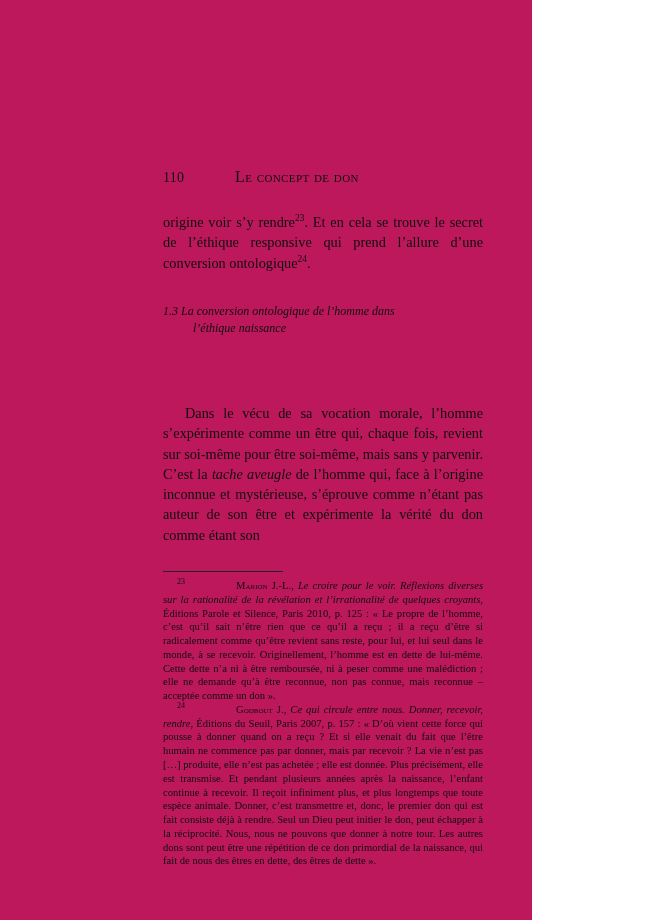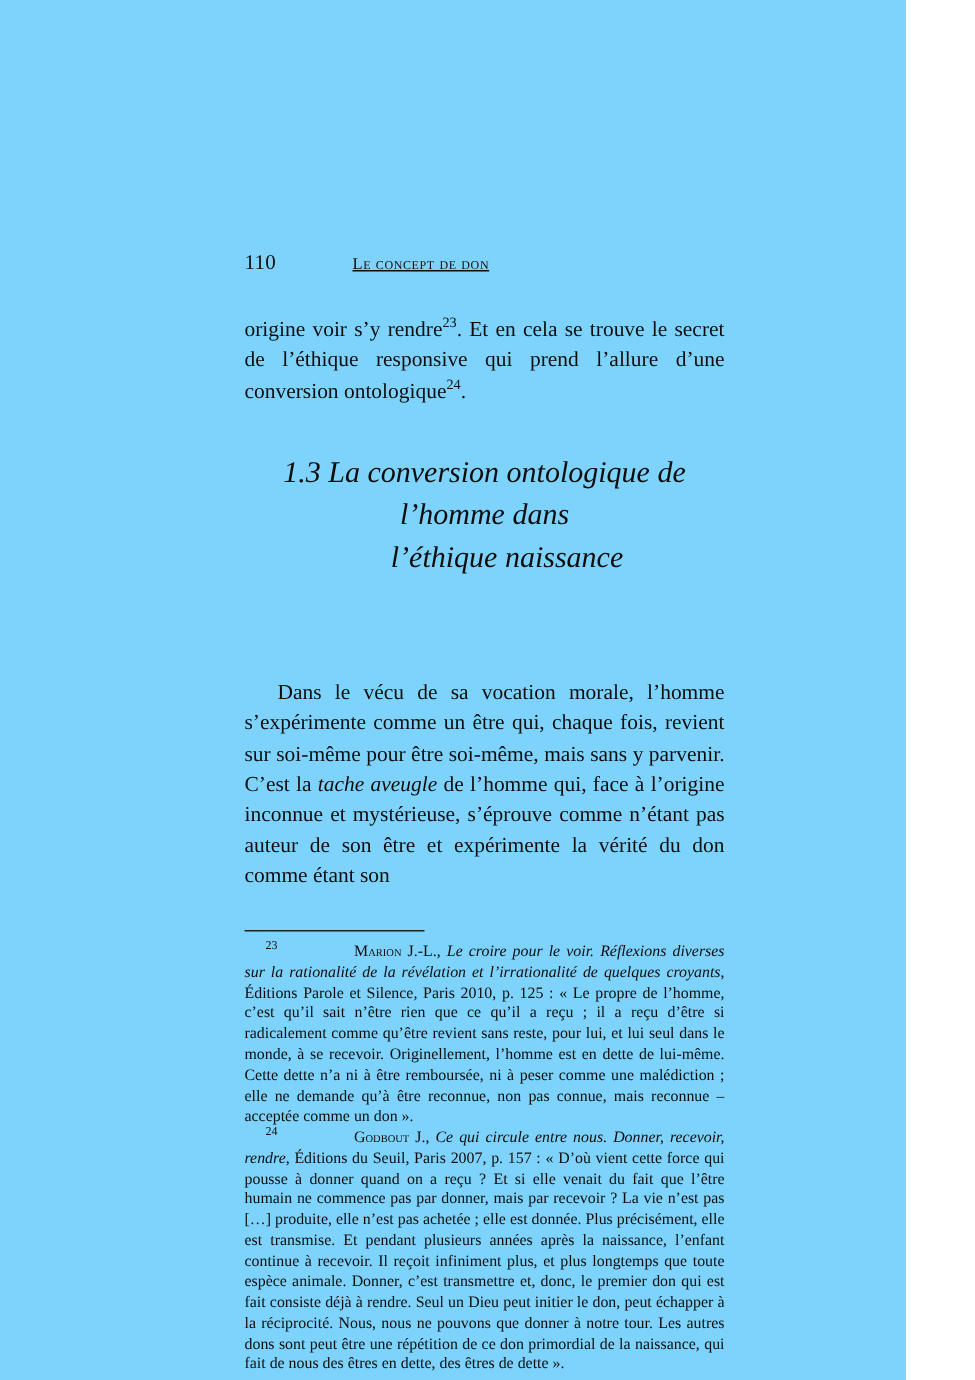--- a/index.html
+++ b/index.html
@@ -9,72 +9,71 @@
   }
   body {
     width: 650px;
     height: 920px;
     overflow: hidden;
     font-family: "Liberation Serif", serif;
     color: #0d0d0d;
   }
   .page {
     position: relative;
-    width: 604px;
+    width: 532px;
     height: 920px;
-    background: #7dd3fc;
+    background: #be185d;
   }
   .content {
     position: absolute;
     left: 163px;
     top: 168px;
     width: 320px;
   }
   
   .running-head {
     display: flex;
     align-items: baseline;
     font-size: 12.5px;
     margin-bottom: 26px;
   }
   .folio {
     width: 72px;
     font-size: 14px;
     letter-spacing: 0.2px;
   }
   .head-title {
-    font-size: 11px;
+    font-size: 16px;
     font-variant: small-caps;
     letter-spacing: 0.4px;
-    text-decoration: underline;
   }
   
   p.body-par {
     font-size: 14.3px;
     line-height: 1.42;
     text-align: justify;
     margin: 0 0 0 0;
     text-indent: 0;
   }
   p.body-par.indent {
     text-indent: 22px;
     margin-top: 44px;
   }
   sup.fn {
     font-size: 9.5px;
     vertical-align: super;
     line-height: 0;
   }
   h2.section-head {
-    font-size: 20px;
+    font-size: 12px;
     font-style: italic;
     font-weight: normal;
     line-height: 1.42;
     margin: 30px 0 0 0;
-    text-align: center;
+    text-align: left;
   }
   h2.section-head .l2 {
     display: block;
     padding-left: 30px;
   }
   .gap-after-head { height: 22px; }
   .gap-before-rule { height: 26px; }
   
   .fn-rule {
     width: 120px;

